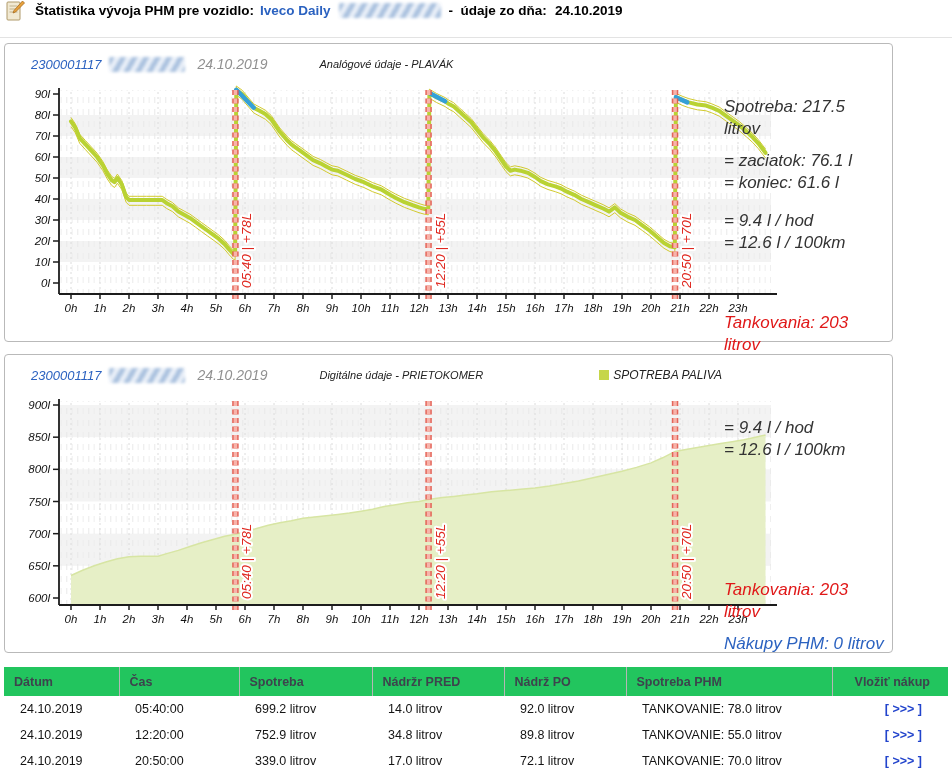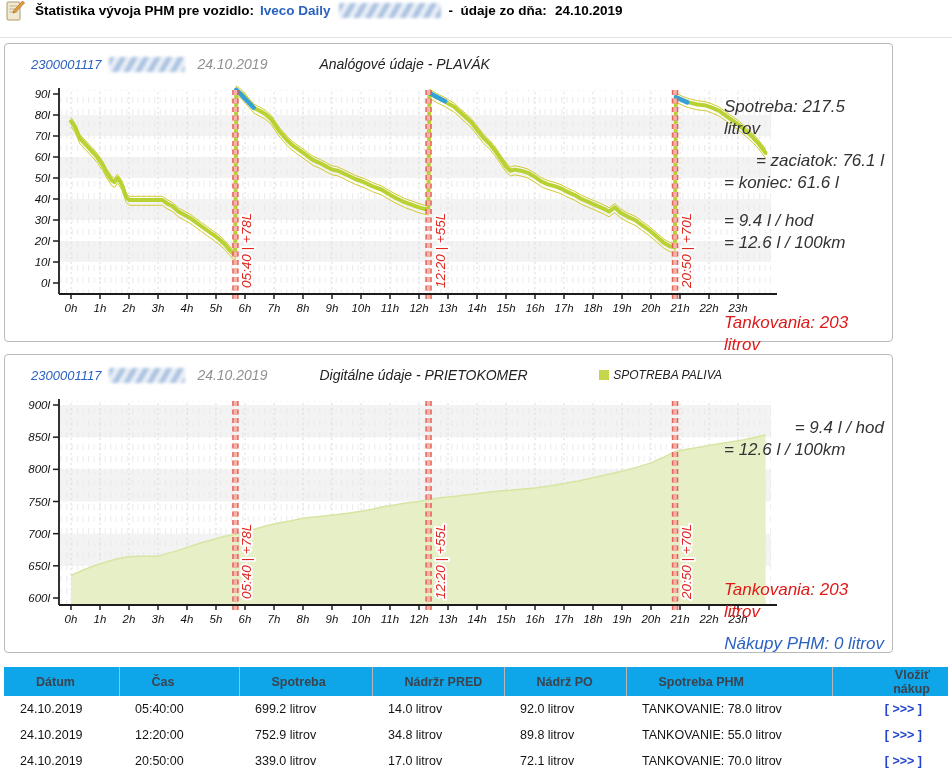--- a/index.html
+++ b/index.html
@@ -13,38 +13,38 @@
   .topbar .t.blue { color:#2b62c0; margin-left:6px;text-align:center; }
   .blur-blob { display:inline-block; height:15px; border-radius:2px; margin:0 8px; vertical-align:middle;
     background:repeating-linear-gradient(120deg,#9db8da 0 5px,#e6edf7 5px 10px); filter:blur(1.6px); opacity:.85;}
 
   
   .panel { position:relative; width:889px; height:299px; margin:5px 4px 12px 4px;
            border:1px solid #b9b9b9; border-radius:4px; background:#fff;font-style:italic; }
   .panel-head { display:flex; align-items:center; padding:10px 14px 0 26px; height:30px; font-size:13px; }
   .unit-id { color:#2b62c0; font-size:13px; }
   .head-date { color:#909090; font-size:14px; margin-left:4px; }
-  .panel-title { font-size:14px; color:#222; margin-left:52px; }
+  .panel-title { font-size:11px; color:#222; margin-left:52px; }
   .legend { margin-left:auto; display:flex; align-items:center; gap:14px; font-size:12px; color:#222; }
   .legend .item { display:flex; align-items:center; gap:4px; }
   .legend .sq { width:10px; height:10px; display:inline-block; }
 
   .chart-area { position:absolute; left:4px; top:38px; }
   svg { display:block; }
 
   .info { position:absolute; right:8px; top:52px; width:160px; font-size:17px; color:#333; }
   .info div { line-height:22px; }
   .info .red { color:#e01818; }
   .info .blue { color:#2b62c0; }
-  .gap-s { margin-top:10px;text-align:right; } .gap-m { margin-top:16px; } .gap-l { margin-top:58px; } .gap-xl { margin-top:118px; }
+  .gap-s { margin-top:10px; } .gap-m { margin-top:16px; } .gap-l { margin-top:58px; } .gap-xl { margin-top:118px; }
 
   
   table.refuels { width:944px; margin:14px 4px 0 4px; border-collapse:collapse; font-size:12.5px; }
-  table.refuels th { background:#0ea5e9; color:#3d434d; font-weight:bold; text-align:left;
-      height:29px; padding:0 0 0 32px; border-right:1px solid #b6b6b6; }
+  table.refuels th { background:#22c55e; color:#3d434d; font-weight:bold; text-align:left;
+      height:29px; padding:0 0 0 10px; border-right:1px solid #b6b6b6; }
   table.refuels th:last-child { text-align:right; padding-right:18px; border-right:none; }
   table.refuels td { height:26px; padding:0 0 0 16px; color:#141414; background:#fff; }
   table.refuels td:last-child { text-align:right; padding-right:26px; }
   a.more-link { color:#2244cc; font-weight:bold; text-decoration:none; cursor:pointer; white-space:pre; }
 </style>
 </head>
 <body>
 
 <div class="page">
 

